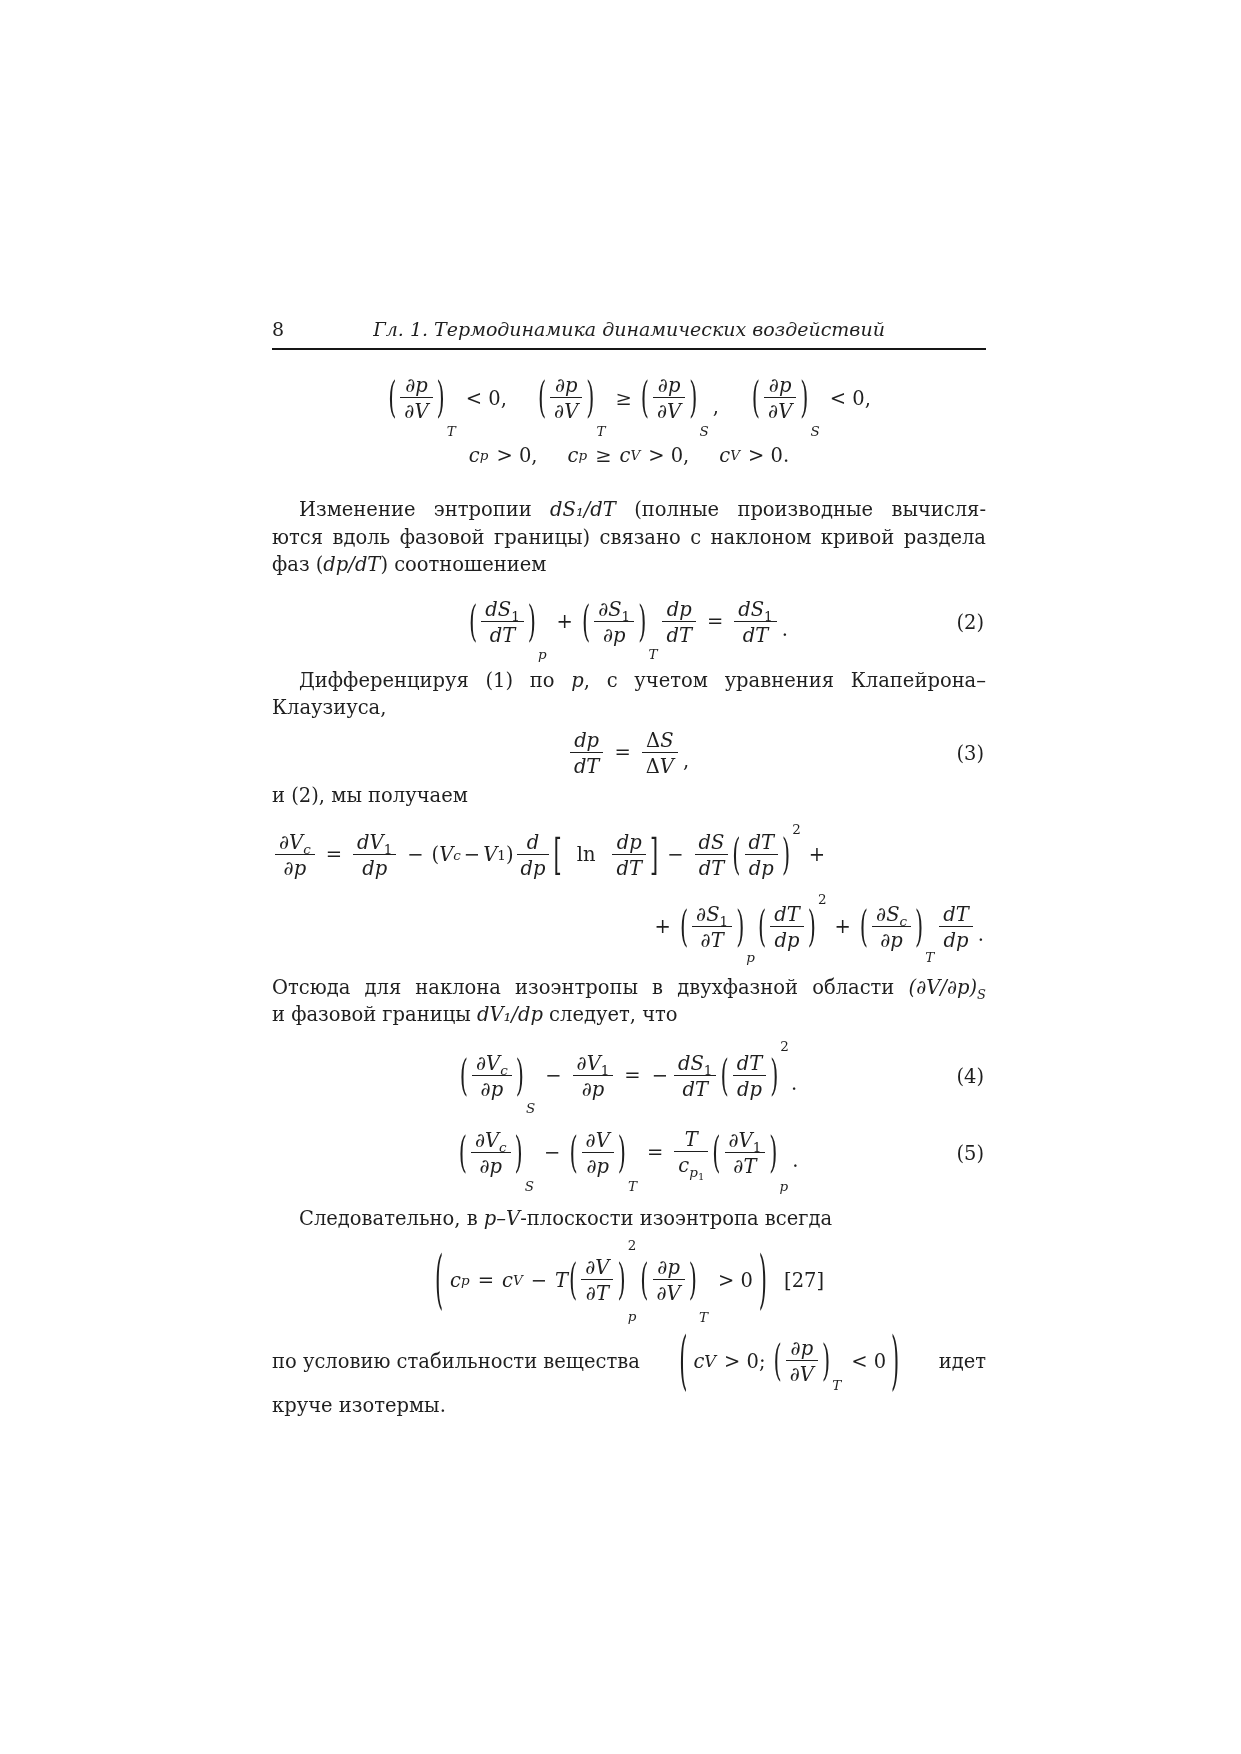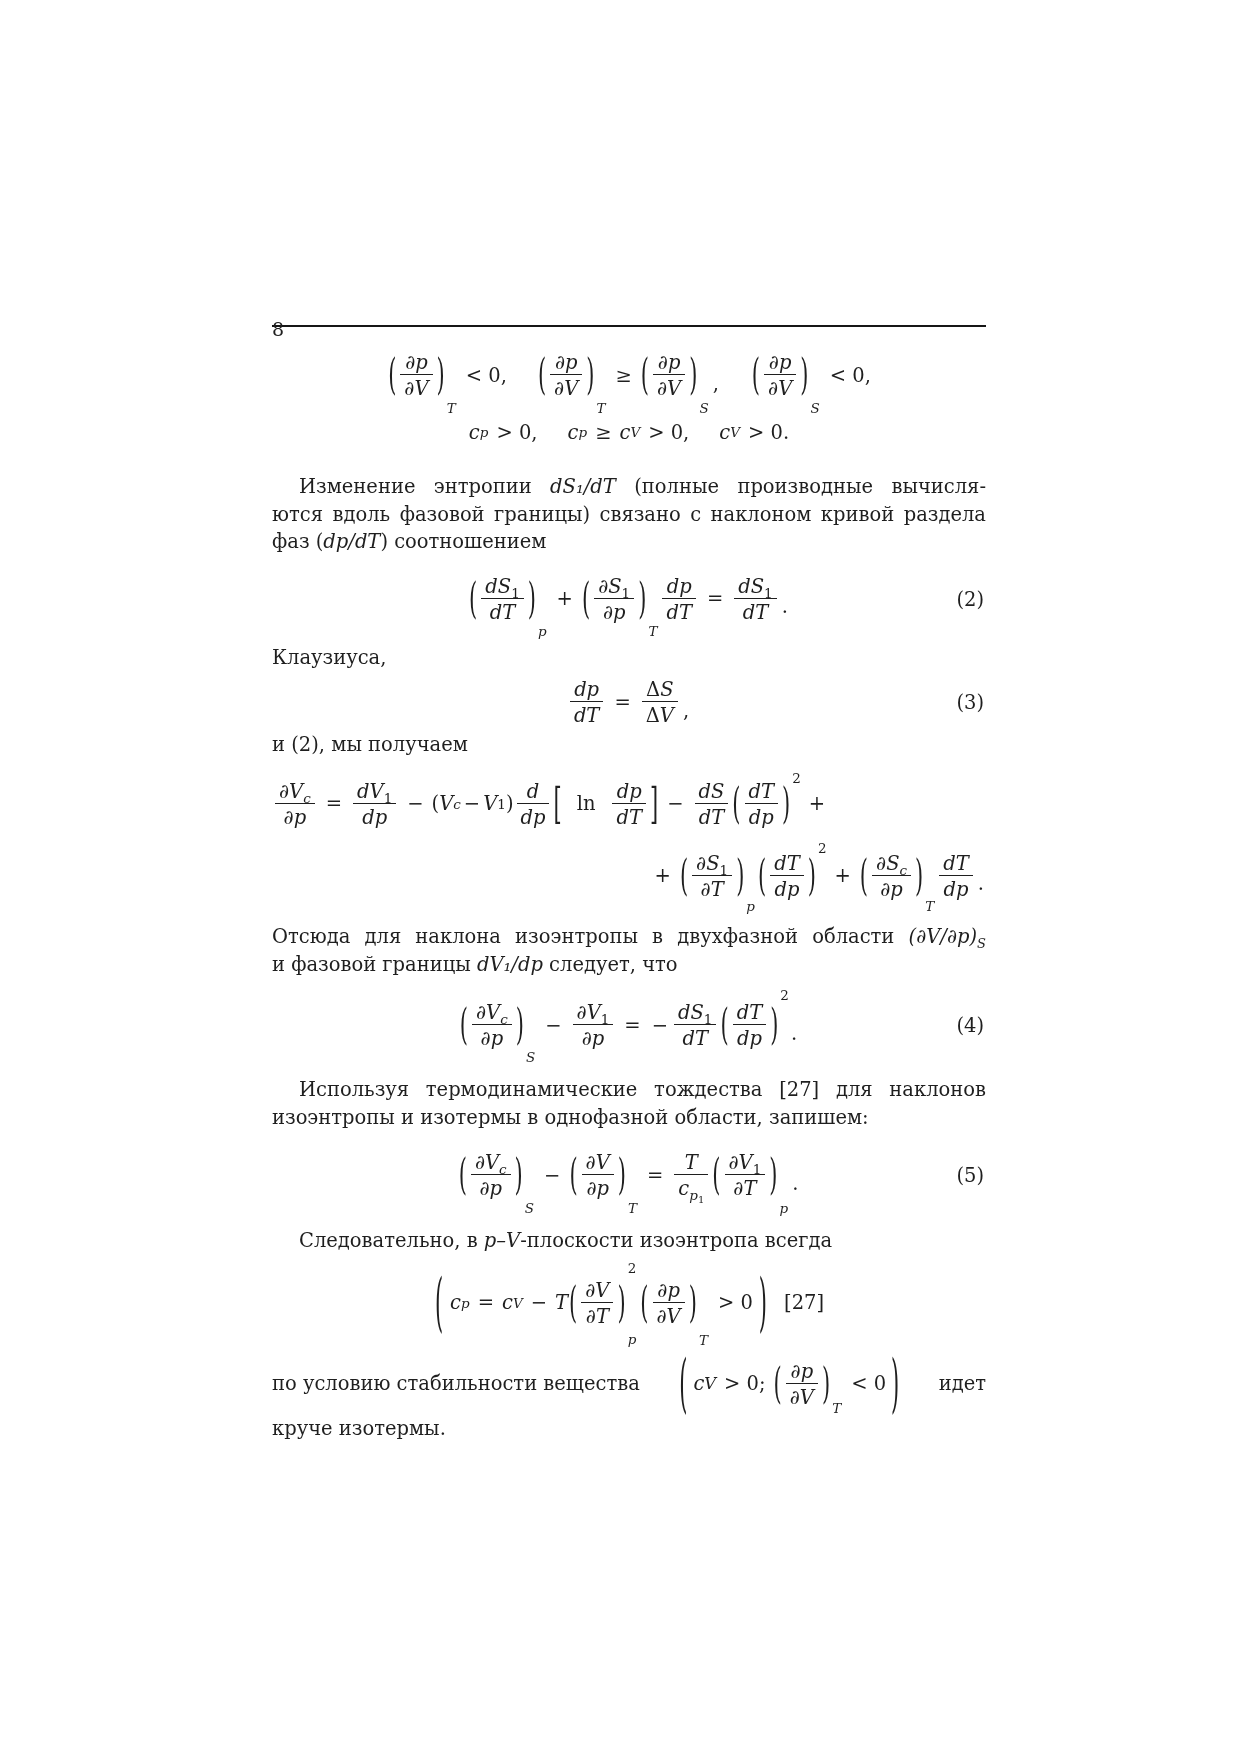--- a/index.html
+++ b/index.html
@@ -60,20 +60,21 @@
            font-size: 19.5px; }
   .ig { display: inline-flex; align-items: center; font-style: italic; }
 </style>
 </head>
 <body>
 
 <div class="page">
 
   <div class="hdr">
     <span class="pn">8</span>
+    <span class="rt">Гл. 1. Термодинамика динамических воздействий</span>
   </div>
 
   <div class="eq" style="margin-top:14px; min-height:68px;">
     <span class="bp">(</span>
     <span class="fr">
         <span class="fn">∂p</span>
         <span class="fd">∂V</span>
       </span>
     <span class="bp">)</span>
       <span class="ps">T</span>
@@ -152,20 +153,21 @@
     <span class="op">=</span>
     <span class="fr">
         <span class="fn"><span>dS</span><sub class="sd">1</sub></span>
         <span class="fd">dT</span>
       </span>
     <span class="bl">.</span>
     <span class="tag">(2)</span>
   </div>
 
   <div class="txt" style="margin-top:12px;">
+    <div class="jl ind"><span>Дифференцируя (1) по </span><span class="im">p</span><span>, с учетом уравнения Клапейрона–</span></div>
     <div>Клаузиуса,</div>
   </div>
 
   <div class="eq" style="margin-top:2px; min-height:58px;">
     <span class="fr">
         <span class="fn">dp</span>
         <span class="fd">dT</span>
       </span>
     <span class="op">=</span>
     <span class="fr">
@@ -283,24 +285,20 @@
     <span class="fr">
         <span class="fn">dT</span>
         <span class="fd">dp</span>
       </span>
     <span class="bp">)</span>
       <span class="sup2">2</span>
     <span class="bl">.</span>
     <span class="tag">(4)</span>
   </div>
 
-  <div class="txt" style="margin-top:18px;">
-    <div class="jl ind">Используя термодинамические тождества [27] для наклонов</div>
-    <div>изоэнтропы и изотермы в однофазной области, запишем:</div>
-  </div>
 
   <div class="eq" style="margin-top:10px; min-height:68px;">
     <span class="bp">(</span>
     <span class="fr">
         <span class="fn"><span>∂V</span><sub>c</sub></span>
         <span class="fd">∂p</span>
       </span>
     <span class="bp">)</span>
       <span class="ps">S</span>
     <span class="op">−</span>

